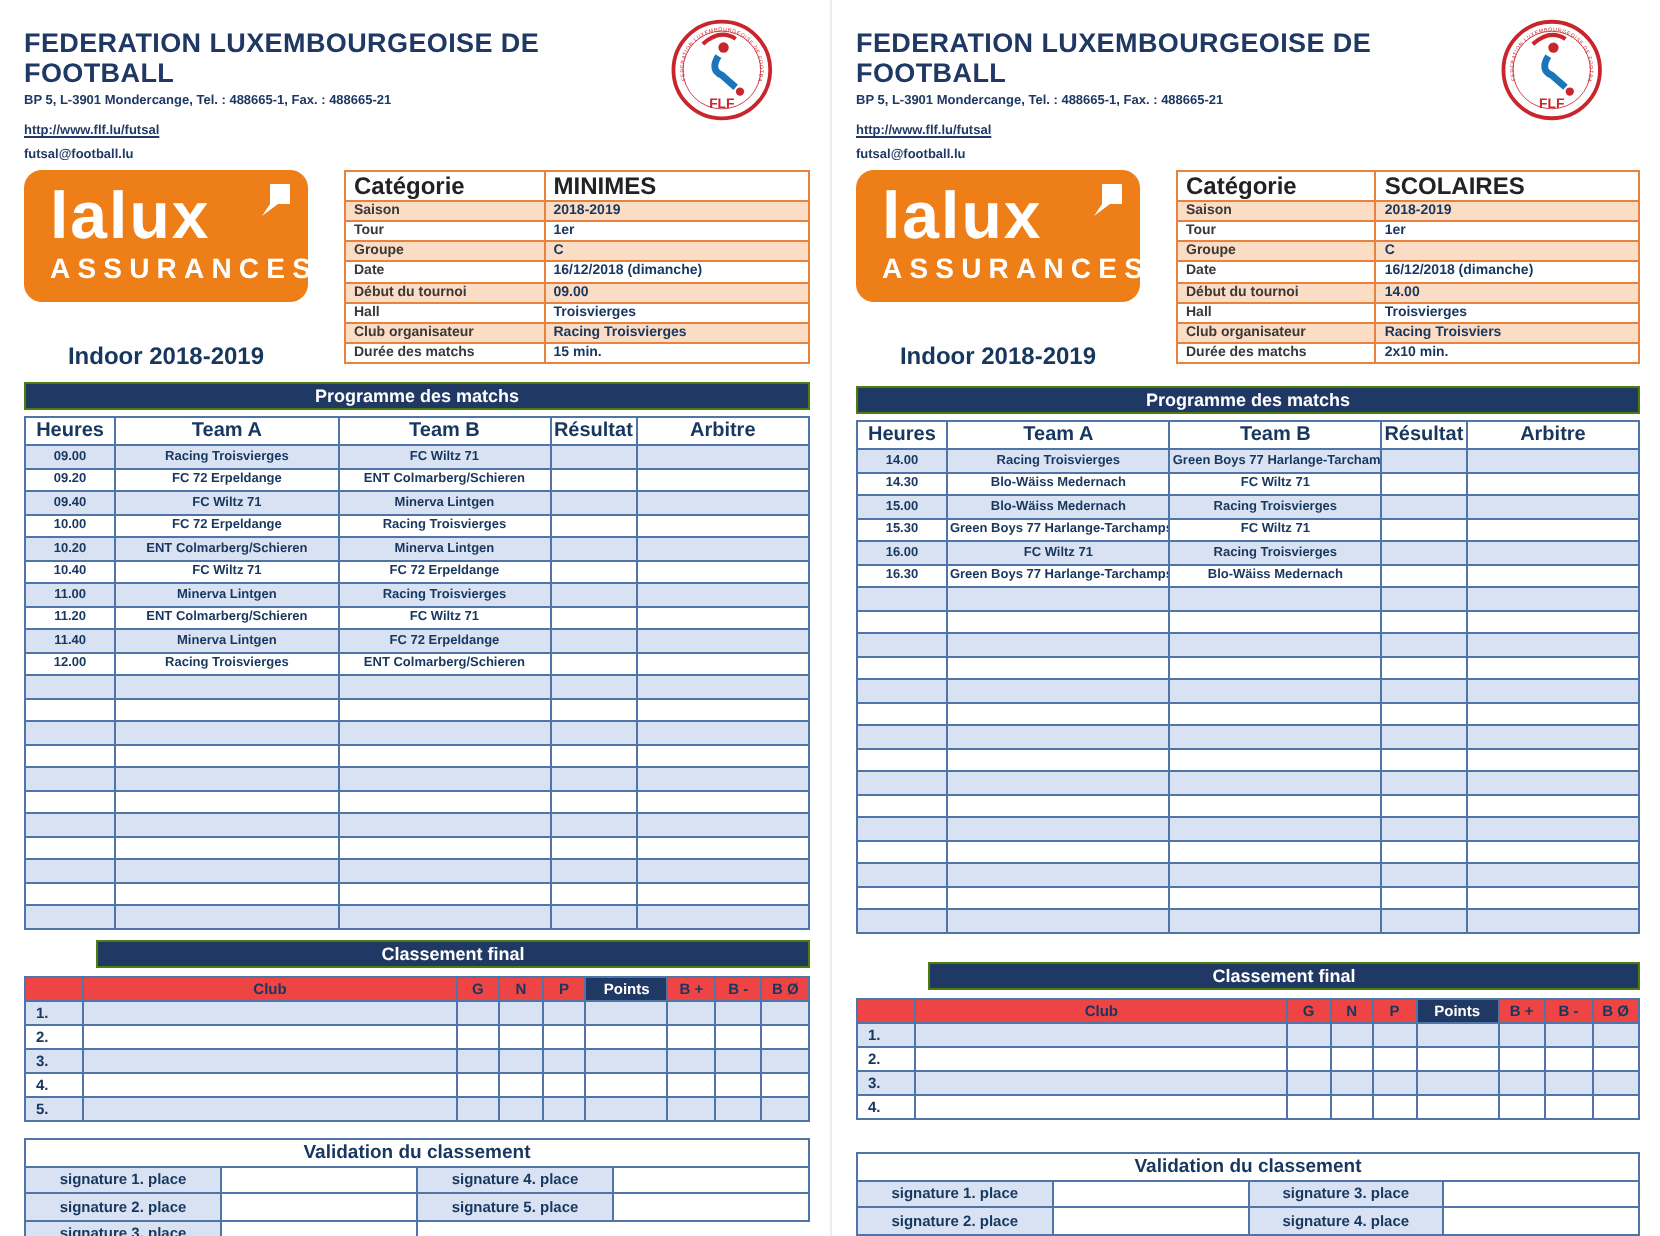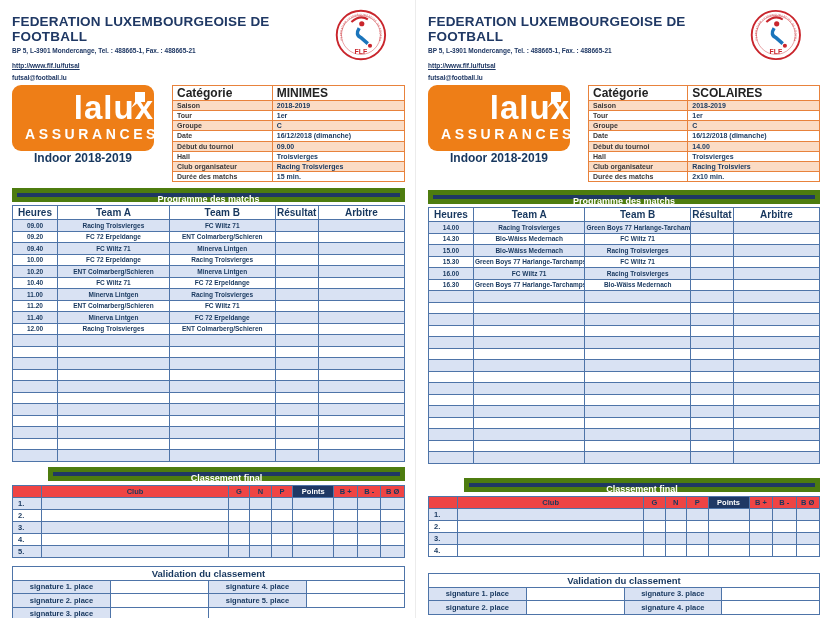--- a/index.html
+++ b/index.html
@@ -19,35 +19,35 @@
   .fed-title { font-size:13.5px; font-weight:bold; color:#1F3864; letter-spacing:0.2px; }
   .fed-addr  { font-size:6.5px; font-weight:bold; color:#1F3864; margin-top:3px; }
   .fed-link  { display:inline-block; font-size:6.5px; font-weight:bold; color:#1F3864; text-decoration:underline; margin-top:2px; }
   .fed-email { font-size:6.5px; font-weight:bold; color:#1F3864; margin-top:2px; }
   .flf-logo { width:54px; height:54px; margin-right:18px; }
 
   
   .brand-row { display:flex; margin-top:4px; }
   .lalux-col { width:160px; }
   .lalux-box { width:142px; height:66px; background:#EE7E17; border-radius:9px; position:relative; padding:8px 0 0 13px; }
-  .lalux-word { font-size:33px; line-height:30px; font-weight:bold; color:#fff; letter-spacing:1px;text-align:right; }
+  .lalux-word { font-size:33px; line-height:30px; font-weight:bold; color:#fff; letter-spacing:1px; }
   .lalux-sub { font-size:14px; font-weight:bold; color:#fff; letter-spacing:3.6px; margin-top:3px; }
   .lalux-glyph { position:absolute; top:7px; right:9px; }
-  .indoor { width:142px; text-align:center; font-size:12px; font-weight:bold; color:#17375E; margin-top:0; }
+  .indoor { width:142px; text-align:center; font-size:12px; font-weight:bold; color:#17375E; margin-top:20px; }
 
   
   .cat-table { flex:1; border-collapse:collapse; table-layout:fixed; height:97px; }
   .cat-table td { border:1.5px solid #E8823C; padding:0 4px; font-size:7px; font-weight:bold; color:#3B3838; height:10px; white-space:nowrap; overflow:hidden; }
   .cat-table td:first-child { width:43%; }
   .cat-table td:last-child { color:#17375E; }
   .cat-table tr.cat-hdr td { font-size:12px; height:15px; color:#222; }
   .cat-table tr.cat-shade td { background:#FBDCC5; }
 
   
-  .bar { background:#1F3864; border:5px solid #4d7c0f; color:#fff; font-size:9px; font-weight:bold; text-align:center; height:14px; line-height:12px; margin-top:6px; }
+  .bar { background:#1F3864; border:1px solid #4d7c0f; color:#fff; font-size:9px; font-weight:bold; text-align:center; height:14px; line-height:12px; margin-top:6px; }
   .bar-classement { margin-top:5px;margin-left:36px; }
 
   
   .match-table { width:100%; border-collapse:collapse; table-layout:fixed; margin-top:3px; }
   .match-table td { border:1.6px solid #4E74A8; height:11.5px; font-size:6.5px; font-weight:bold; color:#17375E; text-align:center; white-space:nowrap; overflow:hidden; padding:0 1px; }
   .match-table col.c-h { width:11.5%; } .match-table col.c-a { width:28.5%; }
   .match-table col.c-b { width:27%; }  .match-table col.c-r { width:11%; }
   .match-table col.c-x { width:22%; }
   .match-table tr.mt-hdr td { font-size:10px; height:14px; background:#fff; }
   .match-table tr.shade td { background:#D9E2F3; }

